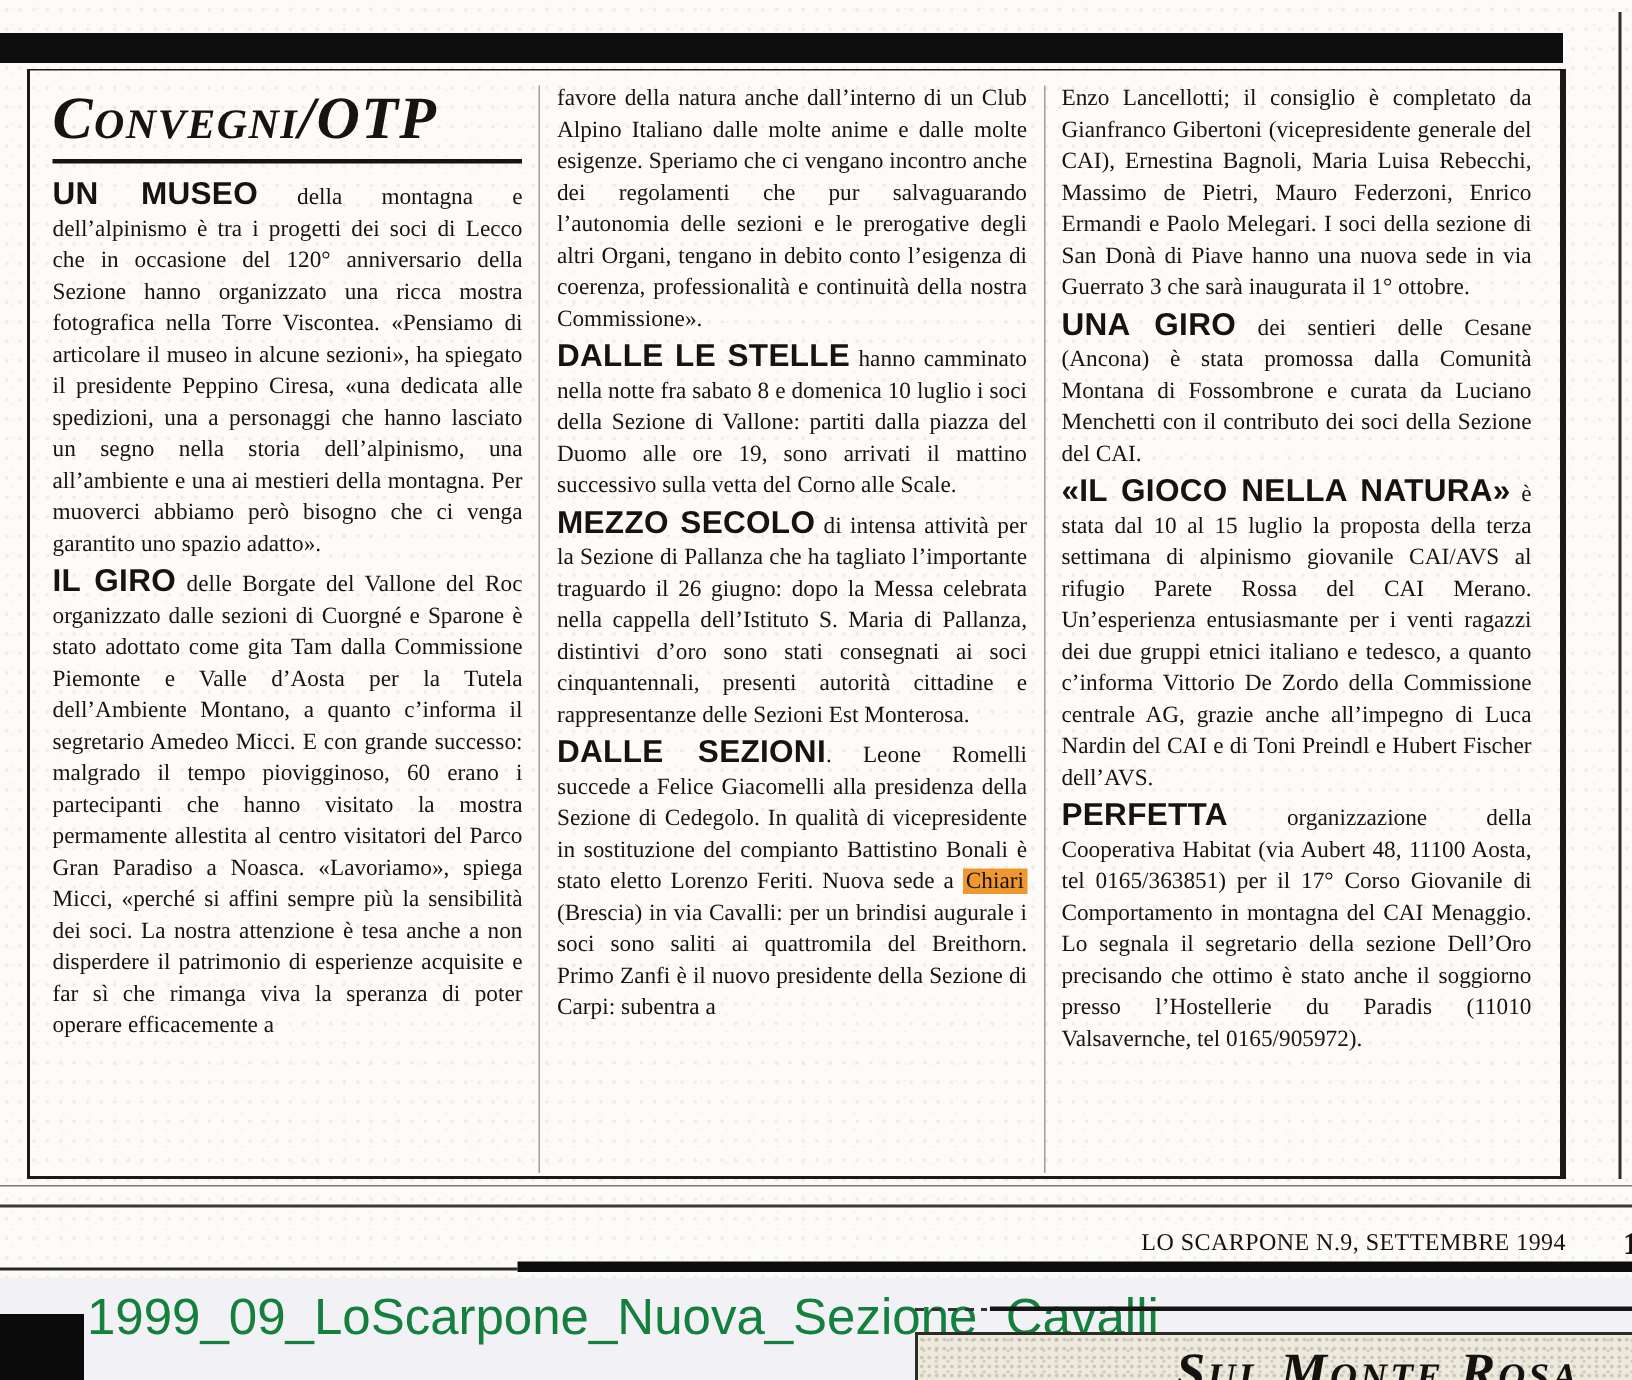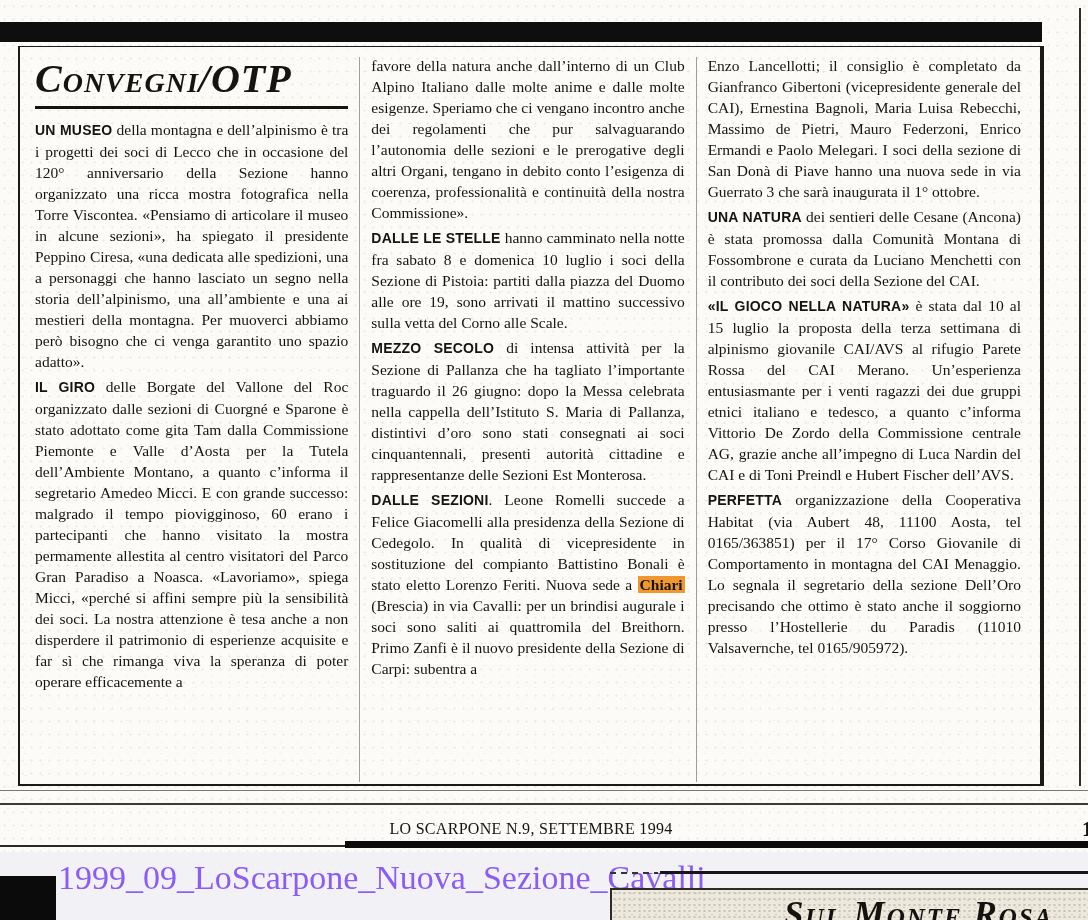--- a/index.html
+++ b/index.html
@@ -29,41 +29,41 @@
   .masthead{margin:2px 0 10px 0;}
   .masthead-title{
     font-variant:small-caps;font-style:italic;font-weight:bold;
     font-size:40px;line-height:44px;letter-spacing:1px;white-space:nowrap;
   }
   .masthead-rule{height:3px;background:#15140f;margin-top:5px;}
 
   .para{margin:0 0 4px 0;}
   .run-heading{
     font-family:"Liberation Sans", sans-serif;font-weight:700;
-    font-size:14px;letter-spacing:.2px;
+    font-size:21px;letter-spacing:.2px;
   }
   .b{font-weight:normal;}
-  .hl{font-weight:bold;padding:0 2px;}
+  .hl{font-weight:normal;padding:0 2px;}
 
   .rule-a{position:absolute;left:0;top:790px;width:1088px;height:1px;background:#7a7873;}
   .rule-b{position:absolute;left:0;top:803px;width:1088px;height:2px;background:#3c3a36;}
 
   .footer-line{
-    position:absolute;left:18px;top:820px;width:1026px;text-align:center;
+    position:absolute;left:18px;top:820px;width:1026px;text-align:right;
     font-size:16px;letter-spacing:.3px;
   }
   .page-number{position:absolute;right:1px;top:817px;font-size:21px;font-weight:bold;}
   .footer-thick-left{position:absolute;left:0;top:845px;width:345px;height:2px;background:#2a2926;}
   .footer-thick-right{position:absolute;left:345px;top:841px;width:743px;height:7px;background:#0c0c0c;}
 
   .bottom-band{position:absolute;left:0;top:852px;width:1088px;height:68px;background:#f1f1f6;}
   .black-chip{position:absolute;left:0;top:24px;width:56px;height:44px;background:#0b0b0b;}
   .filename{
     position:absolute;left:58px;top:7px;
-    font-family:Liberation Serif, serif;font-size:34px;color:#8b5cf6;white-space:nowrap;text-align:center;
+    font-family:Liberation Sans, sans-serif;font-size:34px;color:#15803d;white-space:nowrap;text-align:center;
   }
   .next-line-dash{
     position:absolute;left:610px;top:20px;width:48px;height:2px;
     background:repeating-linear-gradient(90deg,#333 0 6px,transparent 6px 11px);
   }
   .next-line{position:absolute;left:660px;top:19px;width:428px;height:3px;background:#151515;}
   .next-box{
     position:absolute;left:610px;top:36px;width:478px;height:32px;overflow:hidden;
     border-top:2px solid #2c2b26;border-left:2px solid #2c2b26;
     background-color:#edeadd;
@@ -91,28 +91,28 @@
       <div class="masthead">
         <span class="masthead-title">Convegni/OTP</span>
         <div class="masthead-rule"></div>
       </div>
     <p class="para"><span class="run-heading">UN MUSEO</span><span> della montagna e dell’alpinismo è tra i progetti dei soci di </span><span class="b">Lecco</span><span> che in occasione del 120° anniversario della Sezione hanno organizzato una ricca mostra fotografica nella Torre Viscontea. «Pensiamo di articolare il museo in alcune sezioni», ha spiegato il presidente Peppino Ciresa, «una dedicata alle spedizioni, una a personaggi che hanno lasciato un segno nella storia dell’alpinismo, una all’ambiente e una ai mestieri della montagna. Per muoverci abbiamo però bisogno che ci venga garantito uno spazio adatto».</span></p>
         <p class="para"><span class="run-heading">IL GIRO</span><span> delle Borgate del Vallone del Roc organizzato dalle sezioni di </span><span class="b">Cuorgné</span><span> e </span><span class="b">Sparone</span><span> è stato adottato come gita Tam dalla Commissione Piemonte e Valle d’Aosta per la Tutela dell’Ambiente Montano, a quanto c’informa il segretario Amedeo Micci. E con grande successo: malgrado il tempo piovigginoso, 60 erano i partecipanti che hanno visitato la mostra permamente allestita al centro visitatori del Parco Gran Paradiso a Noasca. «Lavoriamo», spiega Micci, «perché si affini sempre più la sensibilità dei soci. La nostra attenzione è tesa anche a non disperdere il patrimonio di esperienze acquisite e far sì che rimanga viva la speranza di poter operare efficacemente a</span></p>
       </div>
     <div class="col-rule"></div>
     <div class="col">
         <p class="para"><span>favore della natura anche dall’interno di un Club Alpino Italiano dalle molte anime e dalle molte esigenze. Speriamo che ci vengano incontro anche dei regolamenti che pur salvaguarando l’autonomia delle sezioni e le prerogative degli altri Organi, tengano in debito conto l’esigenza di coerenza, professionalità e continuità della nostra Commissione».</span></p>
-        <p class="para"><span class="run-heading">DALLE LE STELLE</span><span> hanno camminato nella notte fra sabato 8 e domenica 10 luglio i soci della </span><span class="b">Sezione di Pistoia</span><span>: partiti dalla piazza del Duomo alle ore 19, sono arrivati il mattino successivo sulla vetta del Corno alle Scale.</span></p>
+        <p class="para"><span class="run-heading">DALLE LE STELLE</span><span> hanno camminato nella notte fra sabato 8 e domenica 10 luglio i soci della </span><span class="b">Sezione di Vallone</span><span>: partiti dalla piazza del Duomo alle ore 19, sono arrivati il mattino successivo sulla vetta del Corno alle Scale.</span></p>
         <p class="para"><span class="run-heading">MEZZO SECOLO</span><span> di intensa attività per la </span><span class="b">Sezione di Pallanza</span><span> che ha tagliato l’importante traguardo il 26 giugno: dopo la Messa celebrata nella cappella dell’Istituto S. Maria di Pallanza, distintivi d’oro sono stati consegnati ai soci cinquantennali, presenti autorità cittadine e rappresentanze delle Sezioni Est Monterosa.</span></p>
         <p class="para"><span class="run-heading">DALLE SEZIONI</span><span>. Leone Romelli succede a Felice Giacomelli alla presidenza della Sezione di </span><span class="b">Cedegolo</span><span>. In qualità di vicepresidente in sostituzione del compianto Battistino Bonali è stato eletto Lorenzo Feriti. Nuova sede a </span><span class="b hl" style="background: rgb(240, 152, 47);">Chiari</span><span> (Brescia) in via Cavalli: per un brindisi augurale i soci sono saliti ai quattromila del Breithorn. Primo Zanfi è il nuovo presidente della Sezione di </span><span class="b">Carpi</span><span>: subentra a</span></p>
       </div>
     <div class="col-rule"></div>
     <div class="col">
         <p class="para"><span>Enzo Lancellotti; il consiglio è completato da Gianfranco Gibertoni (vicepresidente generale del CAI), Ernestina Bagnoli, Maria Luisa Rebecchi, Massimo de Pietri, Mauro Federzoni, Enrico Ermandi e Paolo Melegari. I soci della sezione di </span><span class="b">San Donà di Piave</span><span> hanno una nuova sede in via Guerrato 3 che sarà inaugurata il 1° ottobre.</span></p>
-        <p class="para"><span class="run-heading">UNA NATURA</span><span> dei sentieri delle Cesane (Ancona) è stata promossa dalla Comunità Montana di Fossombrone e curata da Luciano Menchetti con il contributo dei soci della Sezione del CAI.</span></p>
+        <p class="para"><span class="run-heading">UNA GIRO</span><span> dei sentieri delle Cesane (Ancona) è stata promossa dalla Comunità Montana di Fossombrone e curata da Luciano Menchetti con il contributo dei soci della Sezione del CAI.</span></p>
         <p class="para"><span class="run-heading">«IL GIOCO NELLA NATURA»</span><span> è stata dal 10 al 15 luglio la proposta della terza settimana di alpinismo giovanile CAI/AVS al rifugio Parete Rossa del CAI Merano. Un’esperienza entusiasmante per i venti ragazzi dei due gruppi etnici italiano e tedesco, a quanto c’informa Vittorio De Zordo della Commissione centrale AG, grazie anche all’impegno di Luca Nardin del CAI e di Toni Preindl e Hubert Fischer dell’AVS.</span></p>
         <p class="para"><span class="run-heading">PERFETTA</span><span> organizzazione della Cooperativa Habitat (via Aubert 48, 11100 Aosta, tel 0165/363851) per il 17° Corso Giovanile di Comportamento in montagna del CAI Menaggio. Lo segnala il segretario della sezione Dell’Oro precisando che ottimo è stato anche il soggiorno presso l’Hostellerie du Paradis (11010 Valsavernche, tel 0165/905972).</span></p>
       </div>
   </div>
 
   <div class="rule-a"></div>
   <div class="rule-b"></div>
 
   <div class="footer-line">LO SCARPONE N.9, SETTEMBRE 1994</div>
   <div class="page-number">17</div>

